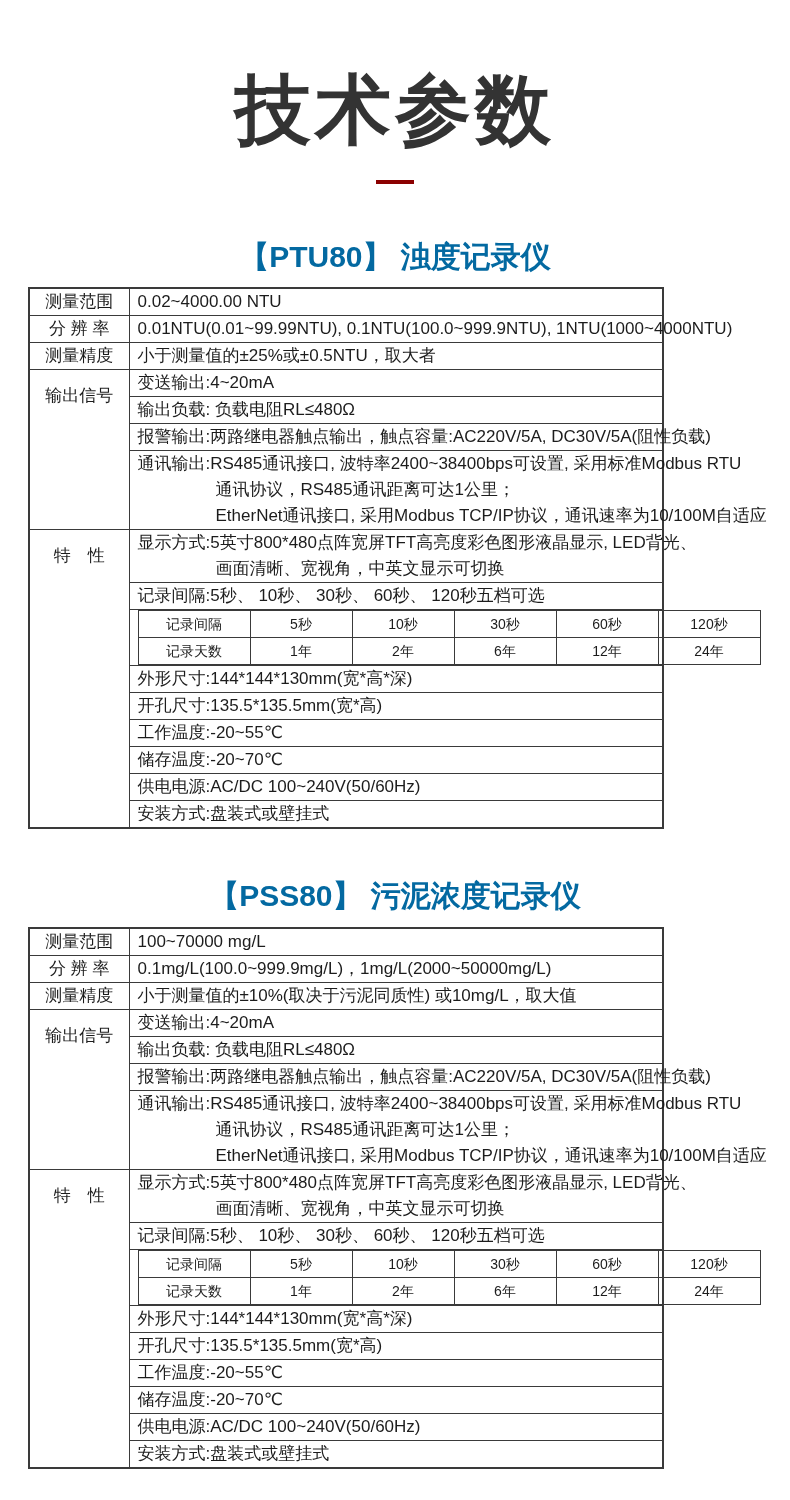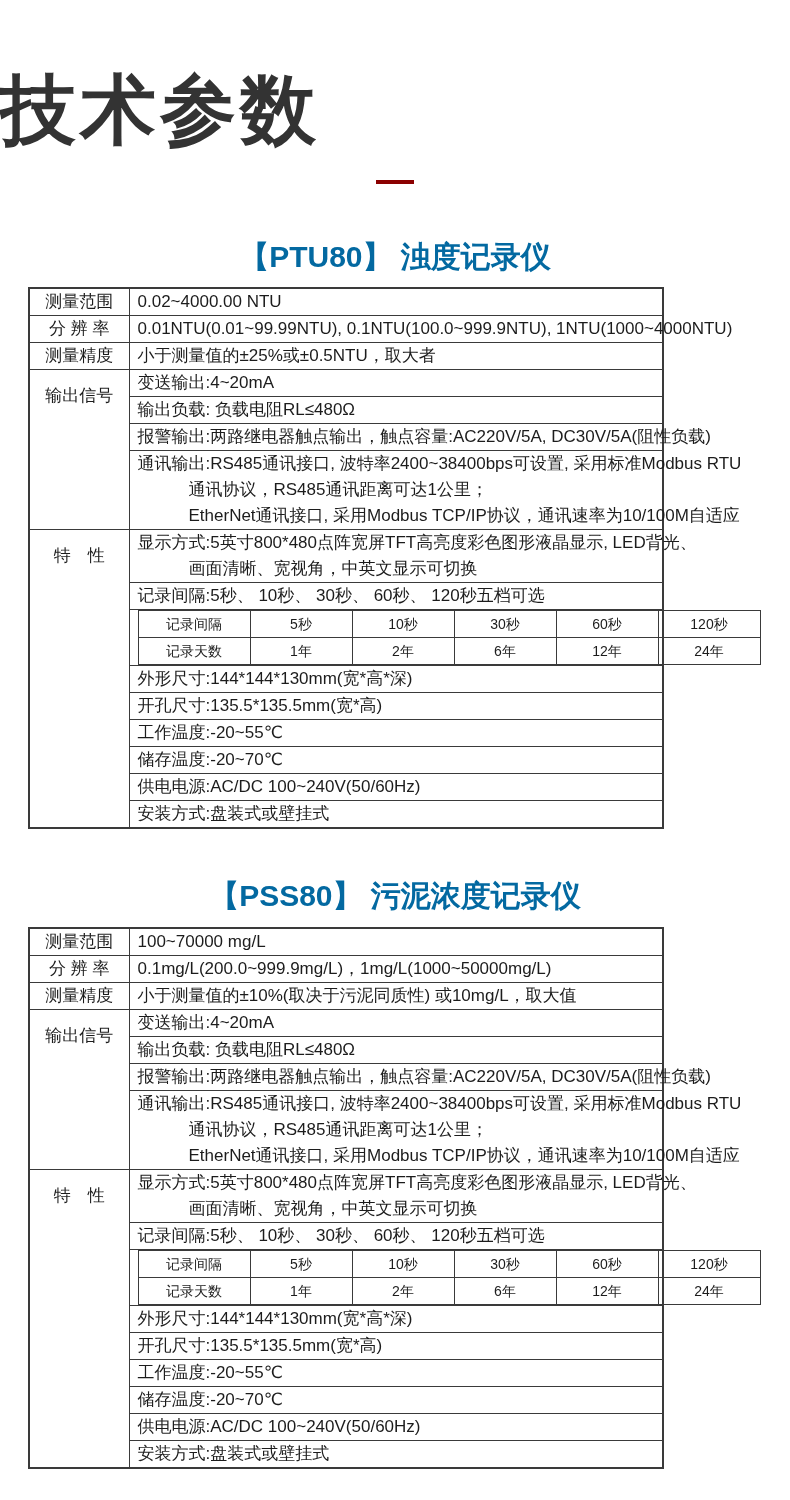--- a/index.html
+++ b/index.html
@@ -4,20 +4,21 @@
 <style>
   html,body{margin:0;padding:0;background:#ffffff;}
   body{
     width:790px;height:1500px;
     font-family:"Liberation Sans","DejaVu Sans",sans-serif;
     color:#1c1c1c;
     overflow:hidden;
   }
   .page-title{
     margin:66px 0 0 0;
+    text-align:center;
     font-size:76px;
     font-weight:900;
     letter-spacing:4px;
     color:#333333;
     line-height:1.15;
   }
   .title-divider{
     width:38px;height:4px;
     margin:27px auto 0 auto;
     background:#8b0000;
@@ -50,21 +51,21 @@
     text-align:center;
     padding:0 2px;
     white-space:nowrap;
   }
   table.spec td.lbl.top{vertical-align:top;padding-top:13px;}
   table.spec td.val{
     text-align:left;
     white-space:nowrap;
     overflow:visible;
   }
-  .indent{margin-left:51px;}
+  .indent{margin-left:78px;}
   td.subtable-cell{padding:6px 8px 9px 8px;}
   table.subtable{
     border-collapse:collapse;
     table-layout:fixed;
     width:622px;
     border:1px solid #3a3a3a;
   }
   table.subtable td{
     border:1px solid #3a3a3a;
     font-size:14px;
@@ -190,21 +191,21 @@
       <col style="width:100px">
       <col>
     </colgroup>
   <tbody>
       <tr>
     <td class="lbl">测量范围</td>
     <td class="val">100~70000 mg/L</td>
   </tr>
   <tr>
     <td class="lbl">分 辨 率</td>
-    <td class="val">0.1mg/L(200.0~999.9mg/L)，1mg/L(1000~50000mg/L)</td>
+    <td class="val">0.1mg/L(100.0~999.9mg/L)，1mg/L(2000~50000mg/L)</td>
   </tr>
   <tr>
     <td class="lbl">测量精度</td>
     <td class="val">小于测量值的±10%(取决于污泥同质性) 或10mg/L，取大值</td>
   </tr>
   <tr>
     <td class="lbl top" rowspan="4">输出信号</td>
     <td class="val">变送输出:4~20mA</td>
   </tr>
   <tr>

